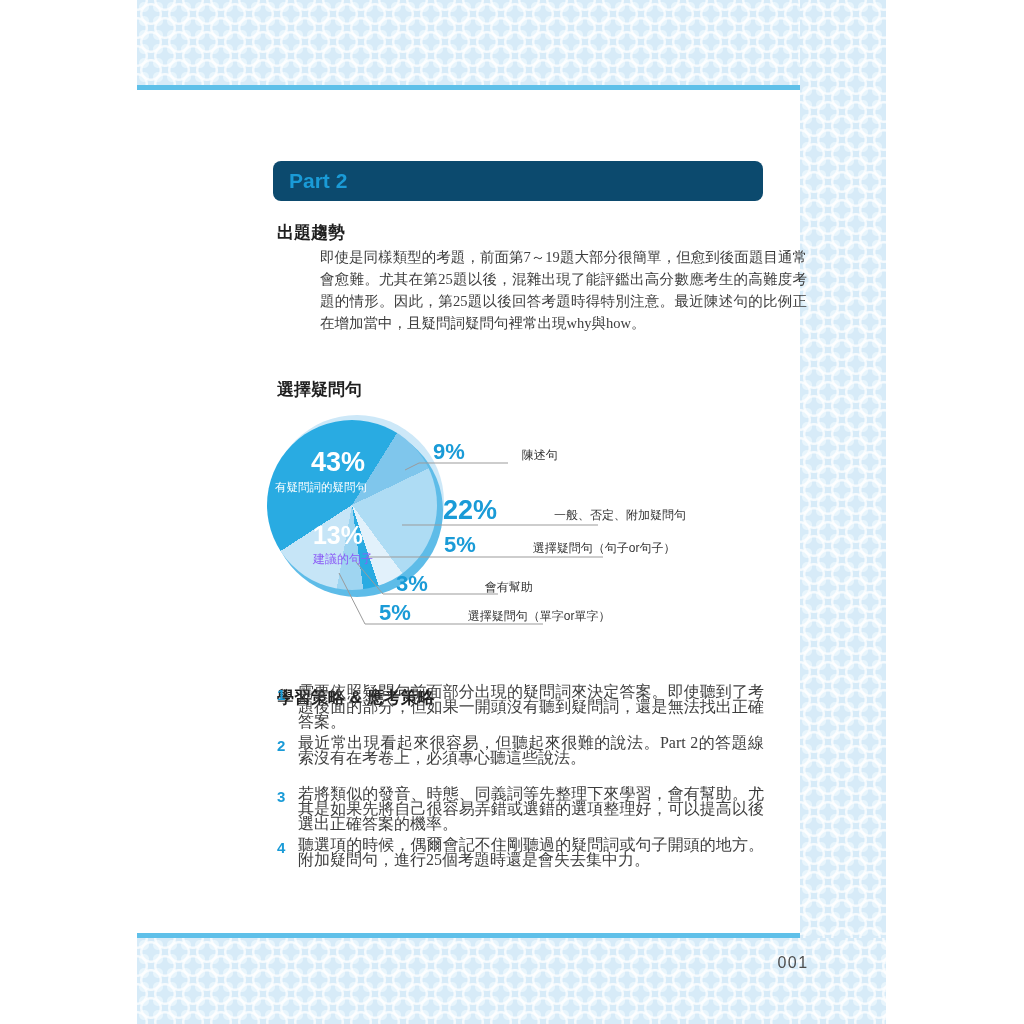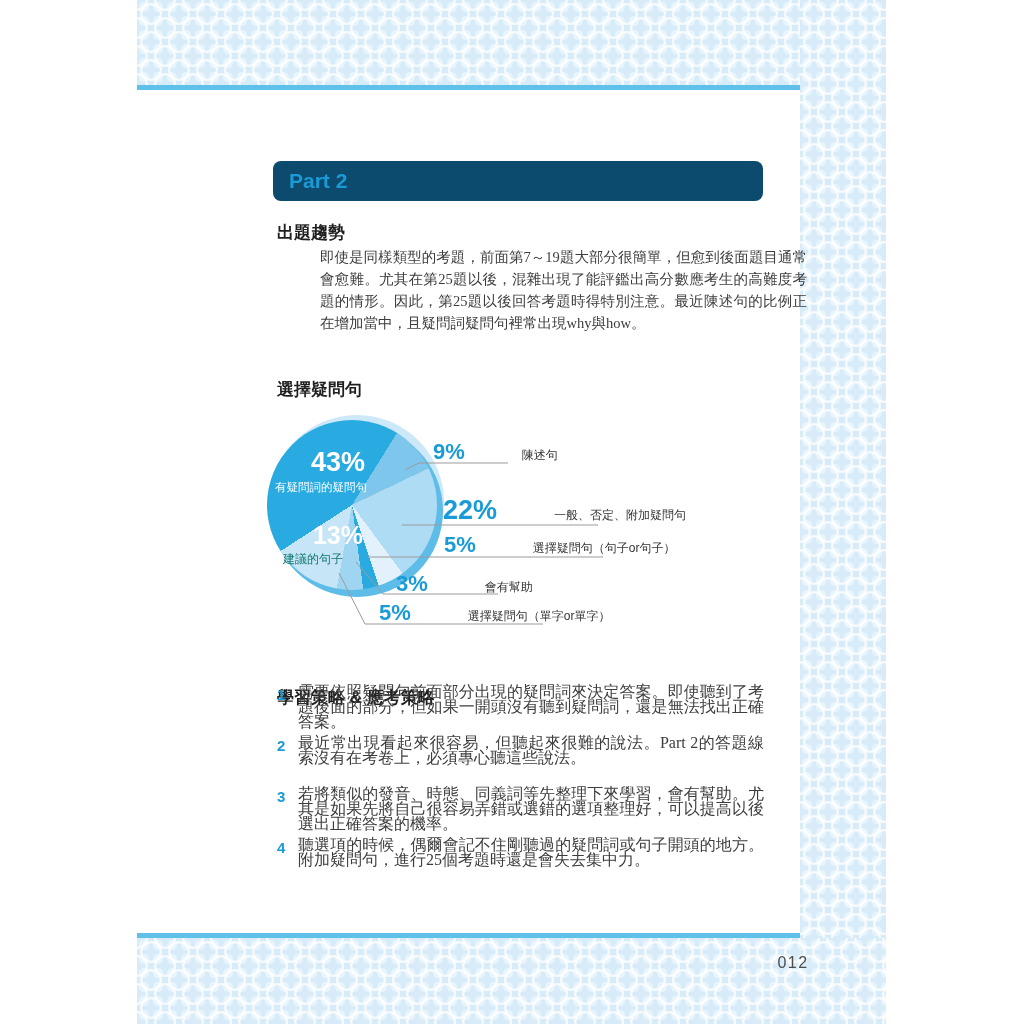--- a/index.html
+++ b/index.html
@@ -61,21 +61,21 @@
   .circle{position:absolute;border-radius:50%;}
   .pie-halo{left:3px;top:2px;width:174px;height:174px;background:#cde8f8;}
   .pie-rim{left:4px;top:12px;width:172px;height:172px;background:#5ebce8;}
   .pie{left:0;top:7px;width:170px;height:170px;}
   .callout-svg{position:absolute;left:0;top:0;width:500px;height:240px;}
   .pie-inlabel{position:absolute;color:#ffffff;text-align:right;}
   .pct-big{font-weight:bold;}
   .in-43-pct{left:6px;top:34px;width:92px;font-size:27px;}
   .in-43-lbl{left:8px;top:67px;width:92px;font-size:11.5px;}
   .in-13-pct{left:14px;top:108px;width:82px;font-size:25px;}
-  .in-13-lbl{left:16px;top:138px;width:90px;font-size:12px;color:#0f766e;text-align:left;}
+  .in-13-lbl{left:16px;top:138px;width:90px;font-size:12px;color:#8b5cf6;text-align:right;}
   .callout{
     position:absolute;display:flex;align-items:baseline;gap:9px;white-space:nowrap;
   }
   .callout .pct{font-weight:bold;color:var(--accent);}
   .callout .lbl{font-size:12px;color:#333333;padding-left:48px;}
   .co-9{left:166px;top:26px;}   .co-9 .pct{font-size:22px;}
   .co-22{left:176px;top:82px;}  .co-22 .pct{font-size:27px;}
   .co-5a{left:177px;top:119px;} .co-5a .pct{font-size:22px;}
   .co-3{left:129px;top:158px;}  .co-3 .pct{font-size:22px;}
   .co-5b{left:112px;top:187px;} .co-5b .pct{font-size:22px;}
@@ -95,21 +95,21 @@
 </head>
 <body>
 
 <div class="canvas">
 
   <div class="pattern frame-top"></div>
   <div class="pattern frame-right"></div>
   <div class="pattern frame-bottom"></div>
   <div class="frame-line line-top"></div>
   <div class="frame-line line-bottom"></div>
-  <div class="page-number">012</div>
+  <div class="page-number">001</div>
 
   <div class="part-box">
     <span>Part 2</span>
   </div>
 
   <div class="h-sec h-trend">出題趨勢</div>
   <div class="body-text">即使是同樣類型的考題，前面第7～19題大部分很簡單，但愈到後面題目通常會愈難。尤其在第25題以後，混雜出現了能評鑑出高分數應考生的高難度考題的情形。因此，第25題以後回答考題時得特別注意。最近陳述句的比例正在增加當中，且疑問詞疑問句裡常出現why與how。</div>
 
   <div class="h-sec h-ratio">選擇疑問句</div>
 

